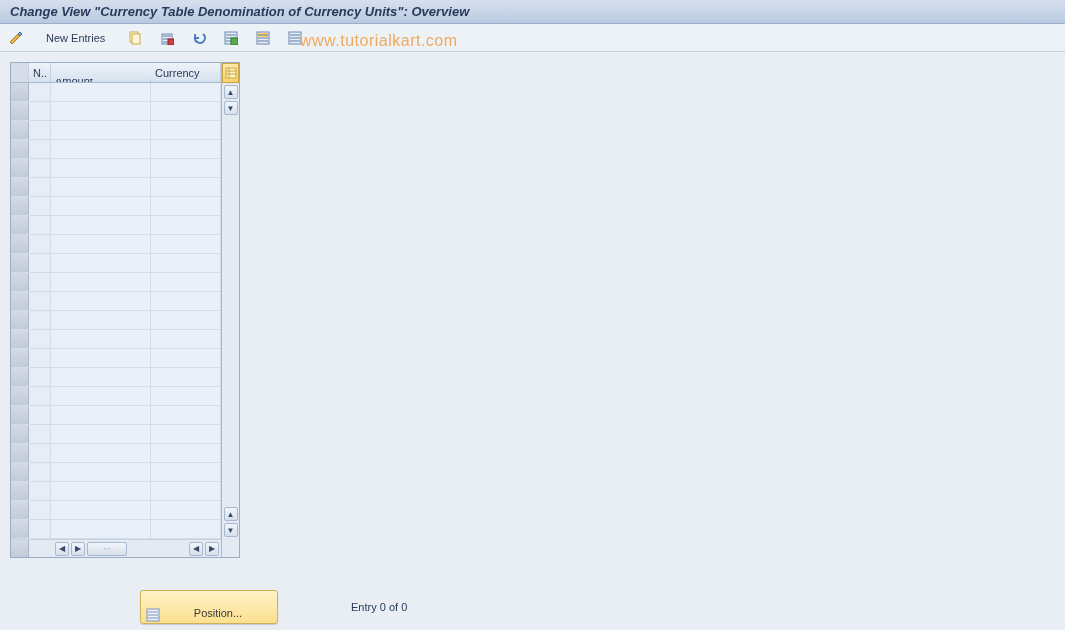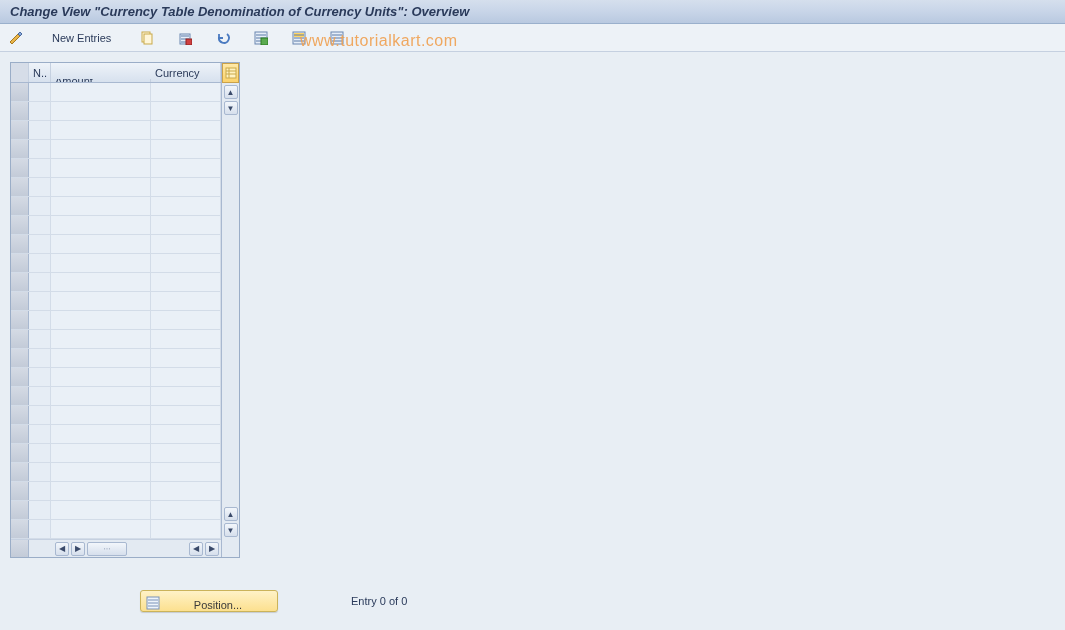--- a/index.html
+++ b/index.html
@@ -26,21 +26,21 @@
       font-size: 13px;
       color: #2a3a5a;
     }
     .toolbar {
       background: #edf2f7;
       border-bottom: 1px solid #c5d0e0;
       height: 28px;
       display: flex;
       align-items: center;
       padding: 0 6px;
-      gap: 18px;
+      gap: 12px;
     }
     .toolbar-btn {
       width: 20px;
       height: 20px;
       display: inline-flex;
       align-items: center;
       justify-content: center;
       cursor: pointer;
       border-radius: 2px;
     }
@@ -177,26 +177,26 @@
       position: absolute;
       left: 0; right: 0;
       top: 590px;
       display: flex;
       align-items: center;
       padding: 0 10px 0 140px;
       gap: 8px;
     }
     .position-btn {
       display: inline-flex;
-      align-items: flex-end;
+      align-items: flex-start;
       height: 22px;
       background: linear-gradient(to bottom,#fff2c7,#fce08f);
       border: 1px solid #cbb35a;
       border-radius: 3px;
-      padding: 0 4px;
+      padding: 16px 4px;
       cursor:pointer;
       box-shadow: 0 1px 1px rgba(0,0,0,.15);
     }
     .position-btn .pbtn-icon {
       width:16px;height:16px;display:inline-flex;align-items:center;justify-content:center;margin-right:2px;
     }
     .position-btn .pbtn-text {
       width: 110px;
       text-align:center;
       color: #3a3a3a;

